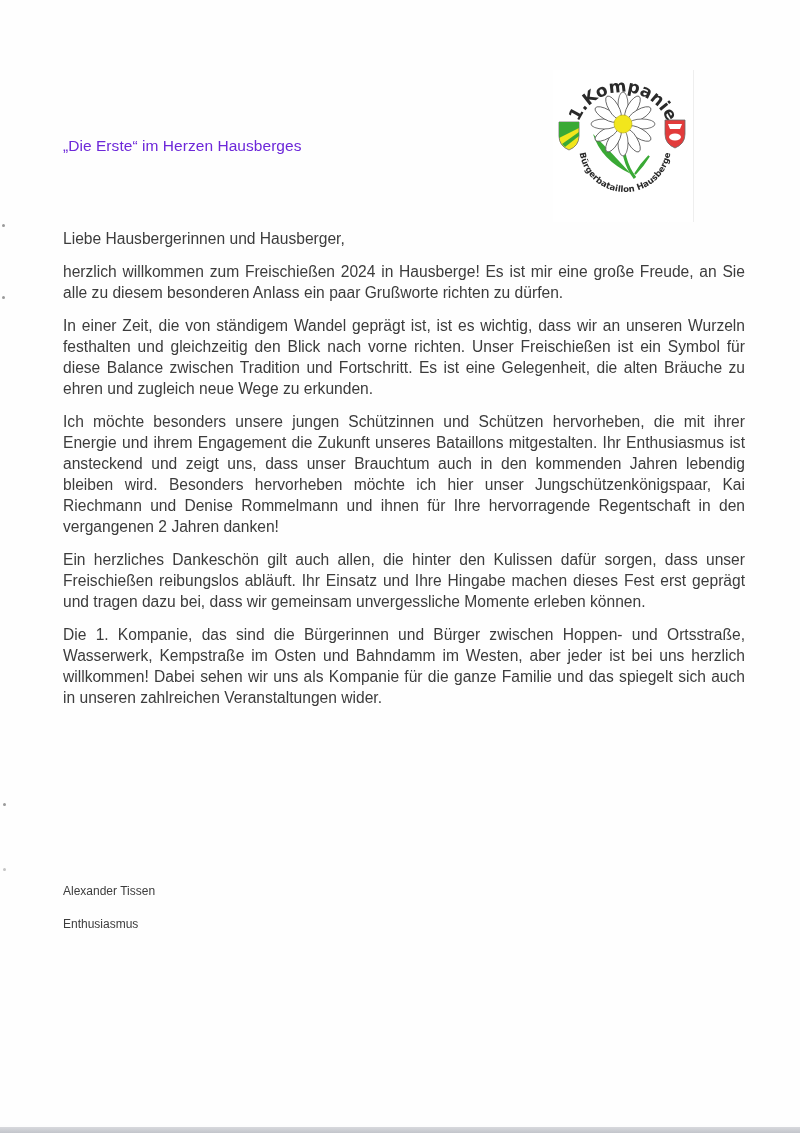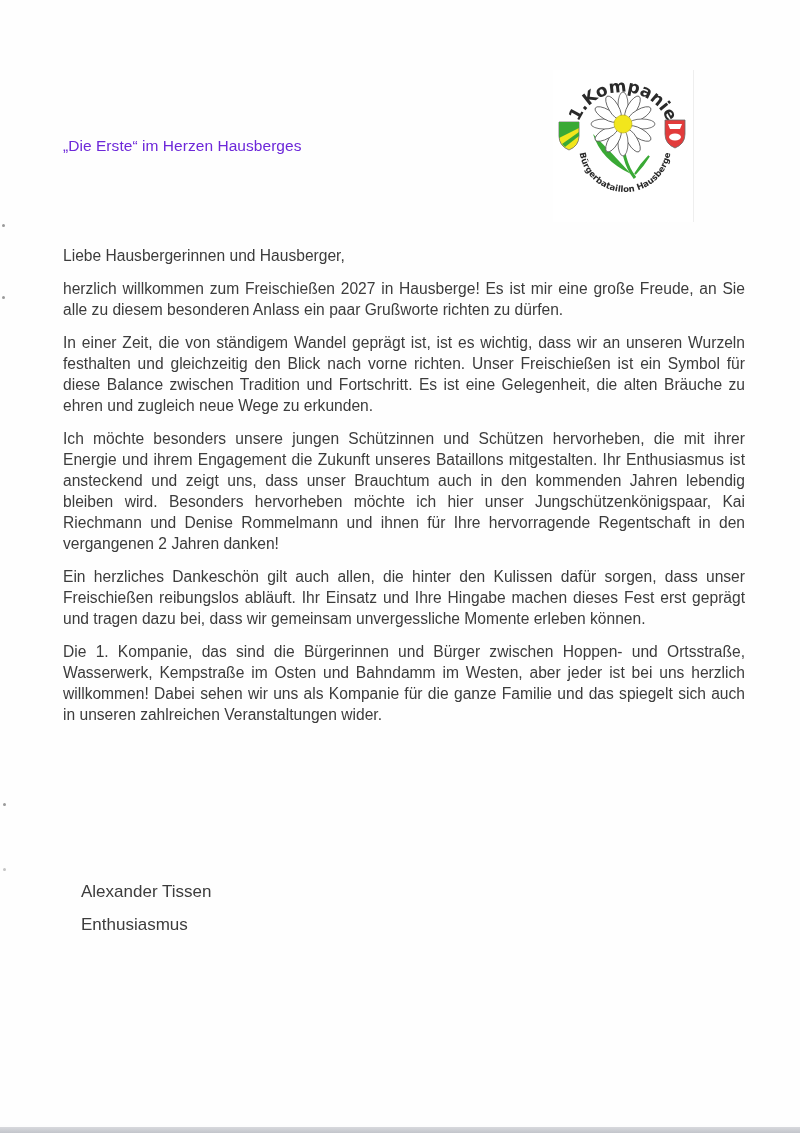--- a/index.html
+++ b/index.html
@@ -49,21 +49,21 @@
       top: 70px;
       width: 140px;
       height: 152px;
       background: #ffffff;
       border-right: 1px solid #eeeeee;
     }
     .logo svg { display: block; }
     .body-text {
       position: absolute;
       left: 63px;
-      top: 245px;
+      top: 228px;
       width: 682px;
       font-size: 15.6px;
       line-height: 21px;
       color: #3c3c3c;
     }
     .body-text p {
       margin: 0 0 12px 0;
       text-align: justify;
     }
     .body-text p.salutation { margin-bottom: 12px; }
@@ -71,24 +71,23 @@
     .link {
       color: #5a7fc4;
       text-decoration: underline;
       font-style: italic;
       cursor: pointer;
     }
     .signature {
       position: absolute;
       left: 63px;
       top: 881px;
-      font-size: 17px;
+      font-size: 12px;
       line-height: 21px;
       color: #3c3c3c;
-      margin-left: 18px;
     }
     .signature div { margin-bottom: 12px; }
   </style>
 </head>
 <body>
 
 <div class="page">
 
   <span class="scan-dot" style="left:2px; top:224px;"></span>
   <span class="scan-dot" style="left:2px; top:296px;"></span>
@@ -145,21 +144,21 @@
           <ellipse cx="0" cy="-19" rx="5" ry="13" transform="rotate(300)"></ellipse>
           <ellipse cx="0" cy="-19" rx="5" ry="13" transform="rotate(330)"></ellipse>
         </g>
         <circle cx="0" cy="0" r="9" fill="#f2e61c" stroke="#b9ad10" stroke-width="0.6"></circle>
       </g>
     </svg>
   </div>
 
   <div class="body-text">
     <p class="salutation left">Liebe Hausbergerinnen und Hausberger,</p>
-    <p>herzlich willkommen zum Freischießen 2027 in Hausberge! Es ist mir eine große Freude, an Sie alle zu diesem besonderen Anlass ein paar Grußworte richten zu dürfen.</p>
+    <p>herzlich willkommen zum Freischießen 2024 in Hausberge! Es ist mir eine große Freude, an Sie alle zu diesem besonderen Anlass ein paar Grußworte richten zu dürfen.</p>
     <p>In einer Zeit, die von ständigem Wandel geprägt ist, ist es wichtig, dass wir an unseren Wurzeln festhalten und gleichzeitig den Blick nach vorne richten. Unser Freischießen ist ein Symbol für diese Balance zwischen Tradition und Fortschritt. Es ist eine Gelegenheit, die alten Bräuche zu ehren und zugleich neue Wege zu erkunden.</p>
     <p>Ich möchte besonders unsere jungen Schützinnen und Schützen hervorheben, die mit ihrer Energie und ihrem Engagement die Zukunft unseres Bataillons mitgestalten. Ihr Enthusiasmus ist ansteckend und zeigt uns, dass unser Brauchtum auch in den kommenden Jahren lebendig bleiben wird. Besonders hervorheben möchte ich hier unser Jungschützenkönigspaar, Kai Riechmann und Denise Rommelmann und ihnen für Ihre hervorragende Regentschaft in den vergangenen 2 Jahren danken!</p>
     <p>Ein herzliches Dankeschön gilt auch allen, die hinter den Kulissen dafür sorgen, dass unser Freischießen reibungslos abläuft. Ihr Einsatz und Ihre Hingabe machen dieses Fest erst geprägt und tragen dazu bei, dass wir gemeinsam unvergessliche Momente erleben können.</p>
     <p>Die 1. Kompanie, das sind die Bürgerinnen und Bürger zwischen Hoppen- und Ortsstraße, Wasserwerk, Kempstraße im Osten und Bahndamm im Westen, aber jeder ist bei uns herzlich willkommen! Dabei sehen wir uns als Kompanie für die ganze Familie und das spiegelt sich auch in unseren zahlreichen Veranstaltungen wider.</p>
   </div>
 
   <div class="signature">
     <div>Alexander Tissen</div>
     <div>Enthusiasmus</div>
   </div>

